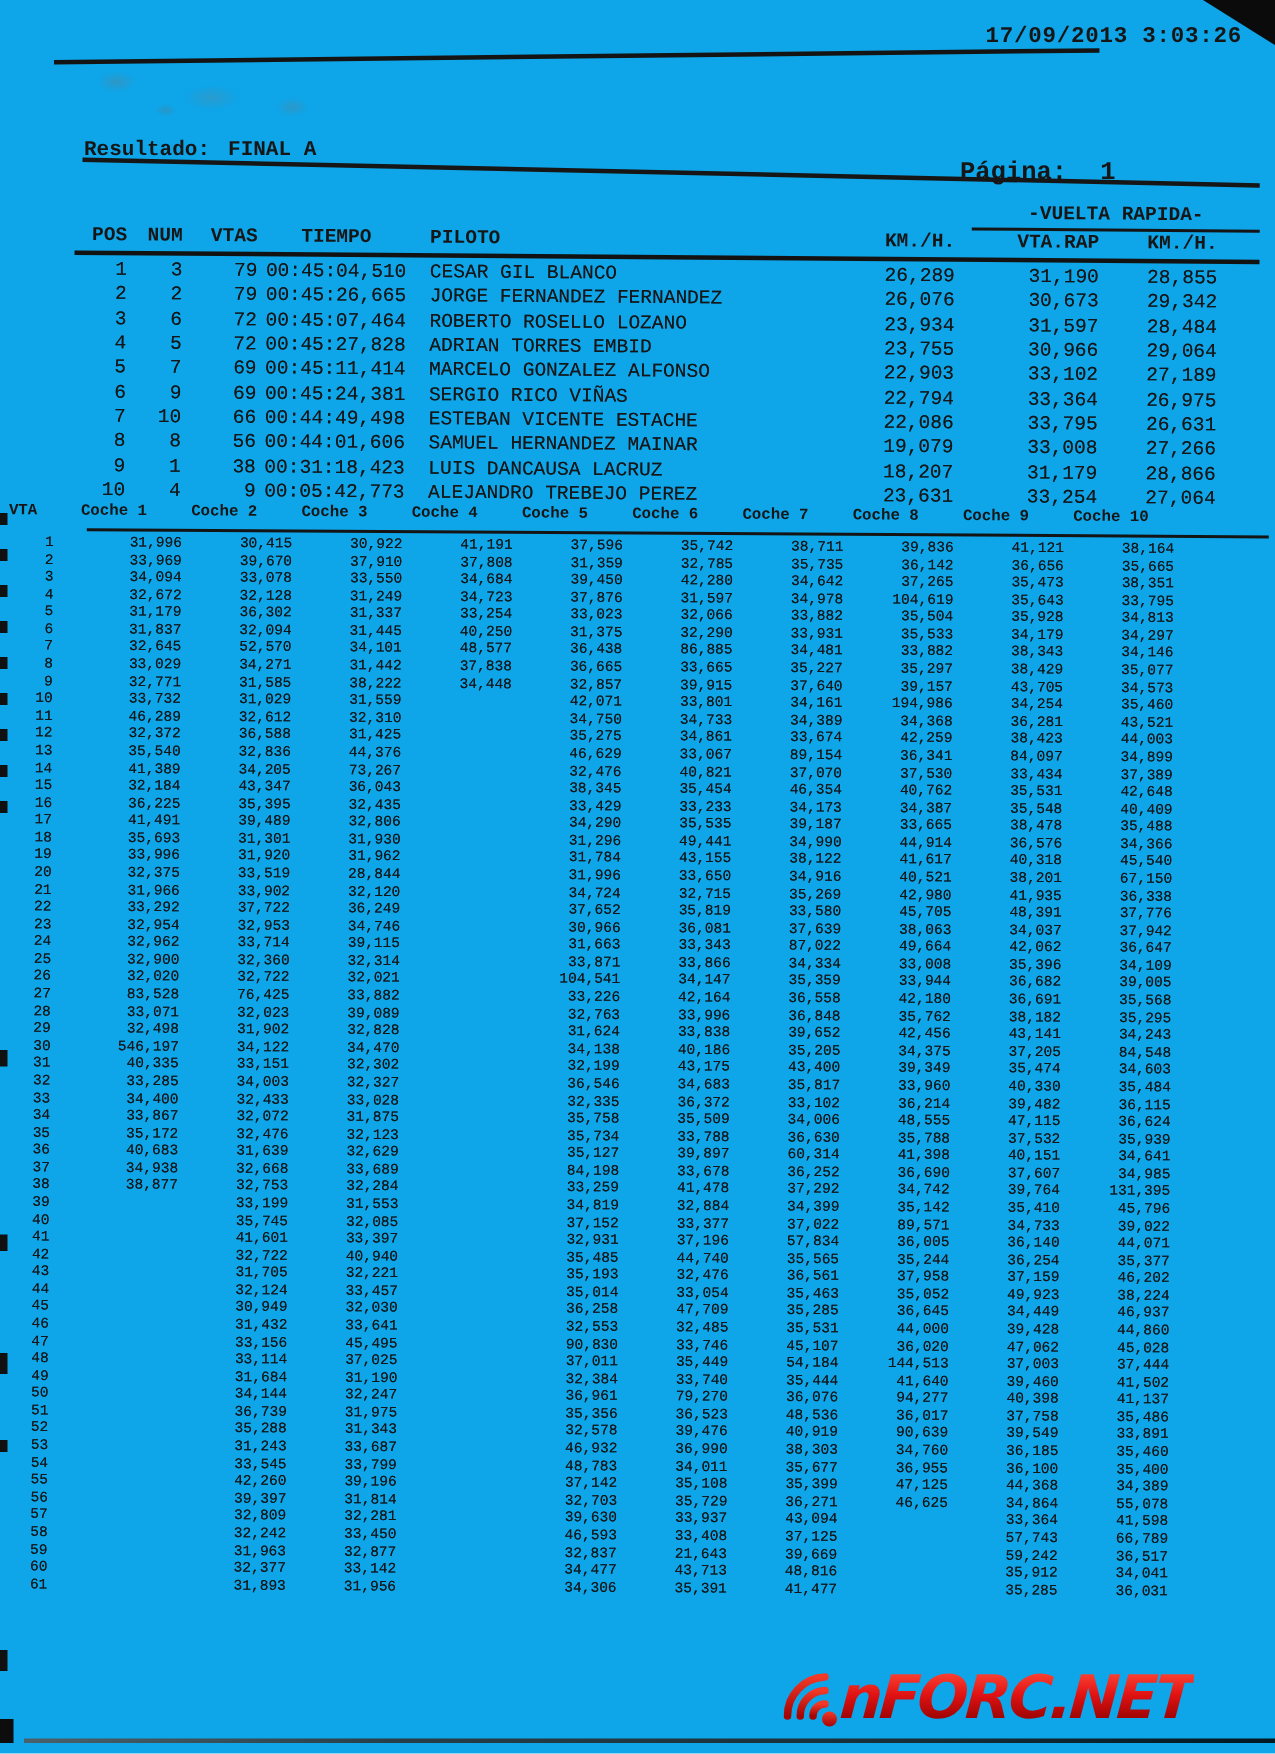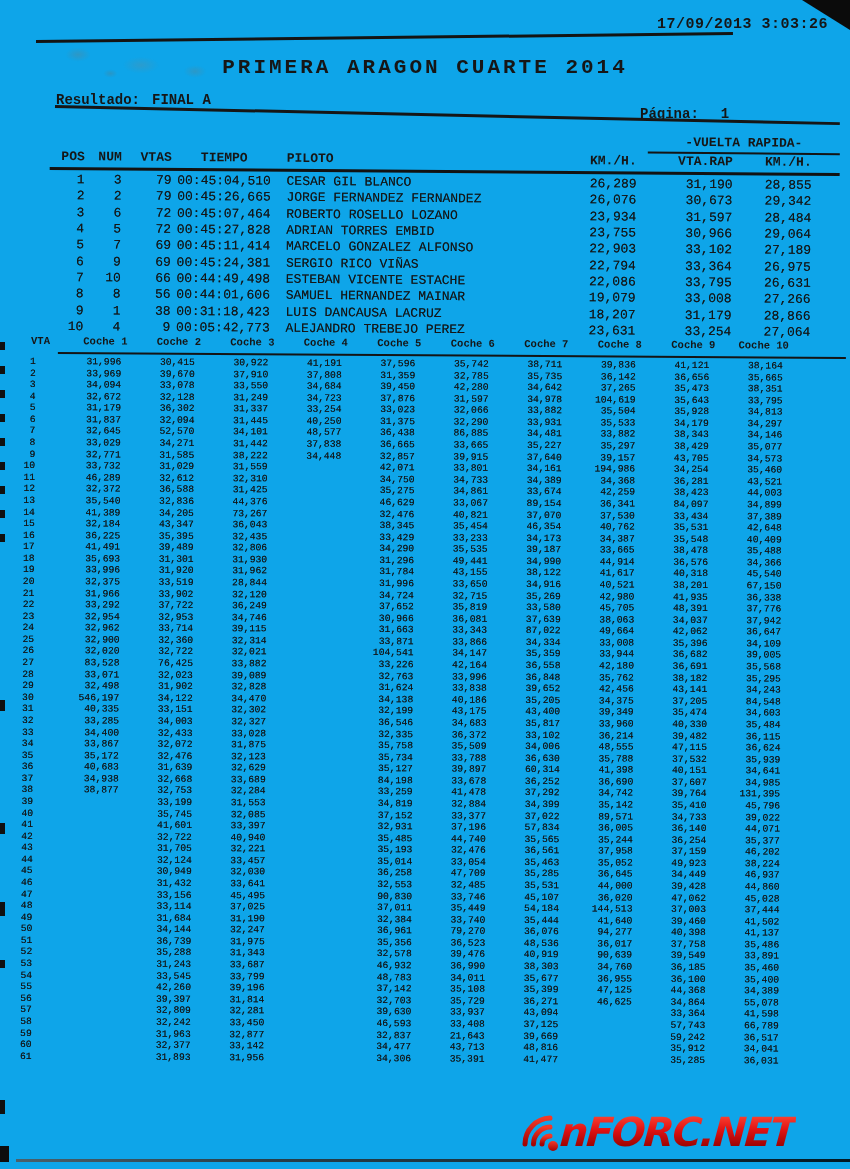--- a/index.html
+++ b/index.html
@@ -25,21 +25,21 @@
       radial-gradient(10px 6px at 38% 75%, rgba(110,110,105,.5), transparent 70%);
   }
   
   .datetime { position:absolute; top:16px; right:22px; font-size:15px; font-weight:700; letter-spacing:.5px; }
   .top-rule { position:absolute; top:40px; left:36px; width:697px; height:3px; background:#141414;
     transform:rotate(-0.65deg); transform-origin:left center; }
   .title { position:absolute; top:56px; left:0; width:850px; text-align:center;
     font-size:21px; font-weight:700; letter-spacing:3px; }
   .result-line { position:absolute; top:92px; left:56px; font-size:14px; font-weight:700; }
   .result-line .val { margin-left:12px;margin-top:31px; }
-  .page-line { position:absolute; top:106px; left:640px; font-size:14px; font-weight:700; }
+  .page-line { position:absolute; top:106px; left:640px; font-size:17px; font-weight:700; }
   .page-line .num { margin-left:22px; }
   .mid-rule { position:absolute; top:105px; left:55px; width:785px; height:3px; background:#161616;
     transform:rotate(1.25deg); transform-origin:left center; }
   
   .results-block { position:absolute; top:128px; left:0; width:850px; height:200px;
     transform:rotate(0.45deg); transform-origin:60px 0; }
   .vuelta-label { position:absolute; top:2px; left:648px; width:192px; text-align:center;
     font-size:13px; font-weight:700; }
   .vuelta-rule { position:absolute; top:19px; left:648px; width:192px; height:2px; background:#141414; }
   .res-grid { display:grid; grid-template-columns:32px 37px 50px 105px 283px 77px 96px 79px;
@@ -51,22 +51,22 @@
   .c-piloto { text-align:left; padding-left:10px; }
   .header-rule { position:absolute; top:39px; left:50px; width:790px; height:3px; background:#121212; }
   .res-rows { position:absolute; top:44px; left:0; width:850px; }
   .res-row { font-size:13px; font-weight:400; height:16.35px; line-height:16.35px;
     text-shadow:0 0 .4px rgba(0,0,0,.6); }
   
   .laps-block { position:absolute; top:333px; left:0; width:850px; height:740px;
     transform:rotate(0.35deg); transform-origin:40px 0; }
   .lap-grid { display:grid; grid-template-columns:48px repeat(10,73.5px); padding-left:6px; }
   .lap-head { position:absolute; top:2px; left:0; width:850px; font-size:10.5px; font-weight:700; }
-  .lap-head .h { text-align:right; white-space:nowrap; }
-  .lap-head .h-vta { text-align:right; padding-right:4px; }
+  .lap-head .h { text-align:left; white-space:nowrap; }
+  .lap-head .h-vta { text-align:left; padding-right:4px; }
   .lap-rule { position:absolute; top:19px; left:58px; width:788px; height:2px; background:#141414; }
   .lap-rows { position:absolute; top:23px; left:0; width:850px; }
   .l-row { height:11.58px; line-height:11.58px; font-size:9.7px; font-weight:400;
     text-shadow:0 0 .35px rgba(0,0,0,.65); }
   .l-row .t { text-align:right; padding-right:18px; white-space:nowrap; }
   .l-row .v { text-align:right; padding-right:6px; }
   
   .logo { position:absolute; left:520px; top:1106px; width:330px; height:57px; overflow:hidden; }
   .logo-inner { position:absolute; left:0; top:0; display:flex; align-items:flex-end; }
   .logo-arcs { width:44px; height:46px; margin-right:-4px; }
@@ -96,21 +96,20 @@
       <div class="edge-mark" style="top: 534px; height: 8px;"></div>
       <div class="edge-mark" style="top: 700px; height: 11px;"></div>
       <div class="edge-mark" style="top: 823px; height: 11px;"></div>
       <div class="edge-mark" style="top: 902px; height: 14px;"></div>
       <div class="edge-mark" style="top: 960px; height: 8px;"></div>
       <div class="edge-mark" style="top: 1100px; height: 14px;"></div>
     </div>
 
   <div class="datetime">17/09/2013 3:03:26</div>
   <div class="top-rule"></div>
-  <div class="title">PRIMERA ARAGON CUARTE 2014</div>
   <div class="result-line">
     <span>Resultado:</span><span class="val">FINAL A</span>
   </div>
   <div class="page-line">
     <span>Página:</span><span class="num">1</span>
   </div>
   <div class="mid-rule"></div>
 
   <div class="results-block">
     <div class="vuelta-label">-VUELTA RAPIDA-</div>

